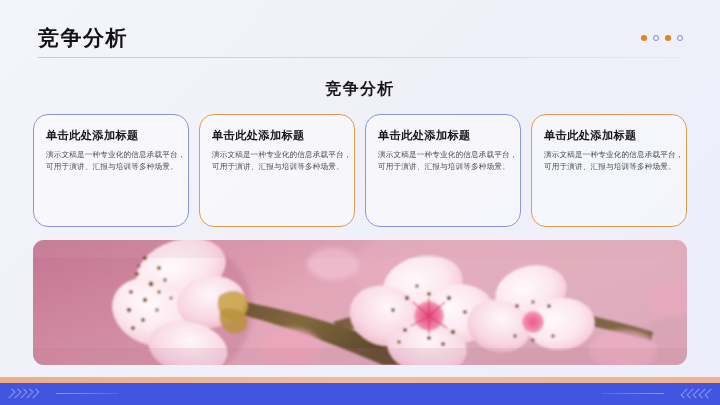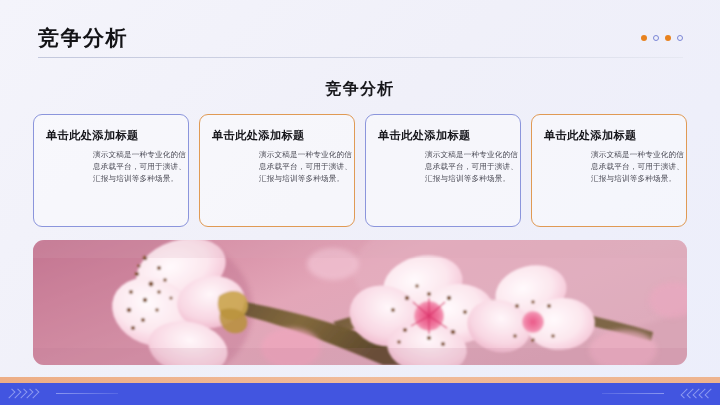--- a/index.html
+++ b/index.html
@@ -39,34 +39,33 @@
   }
 
   
   #card-row {
     position:absolute; left:33px; top:114px;
     width:654px; height:113px;
     display:flex; gap:10px;
   }
   .card {
     flex:1 1 0; height:113px;
-    border-radius:9px; background:rgba(255,255,255,0.42);
+    border-radius:15px; background:rgba(255,255,255,0.42);
     padding:14px 0 10px 12px;
     position:relative;
   }
   .card.accent-blue   { border:1.2px solid #8b95dc; }
   .card.accent-orange { border:1.2px solid #e09a54; }
   .card-title {
     font-size:11.2px; font-weight:700; color:#15151a;
     letter-spacing:0.4px; line-height:1.2; margin-bottom:7px;
   }
   .card-body {
     font-size:7.6px; color:#4a4a55; line-height:1.58;
     letter-spacing:0.15px;
-    margin-left:47px;
   }
 
   
   #photo-panel {
     position:absolute; left:33px; top:240px;
     width:654px; height:125px; border-radius:11px;
     overflow:hidden;
   }
   #photo-panel svg { display:block; width:100%; height:100%; }
 

